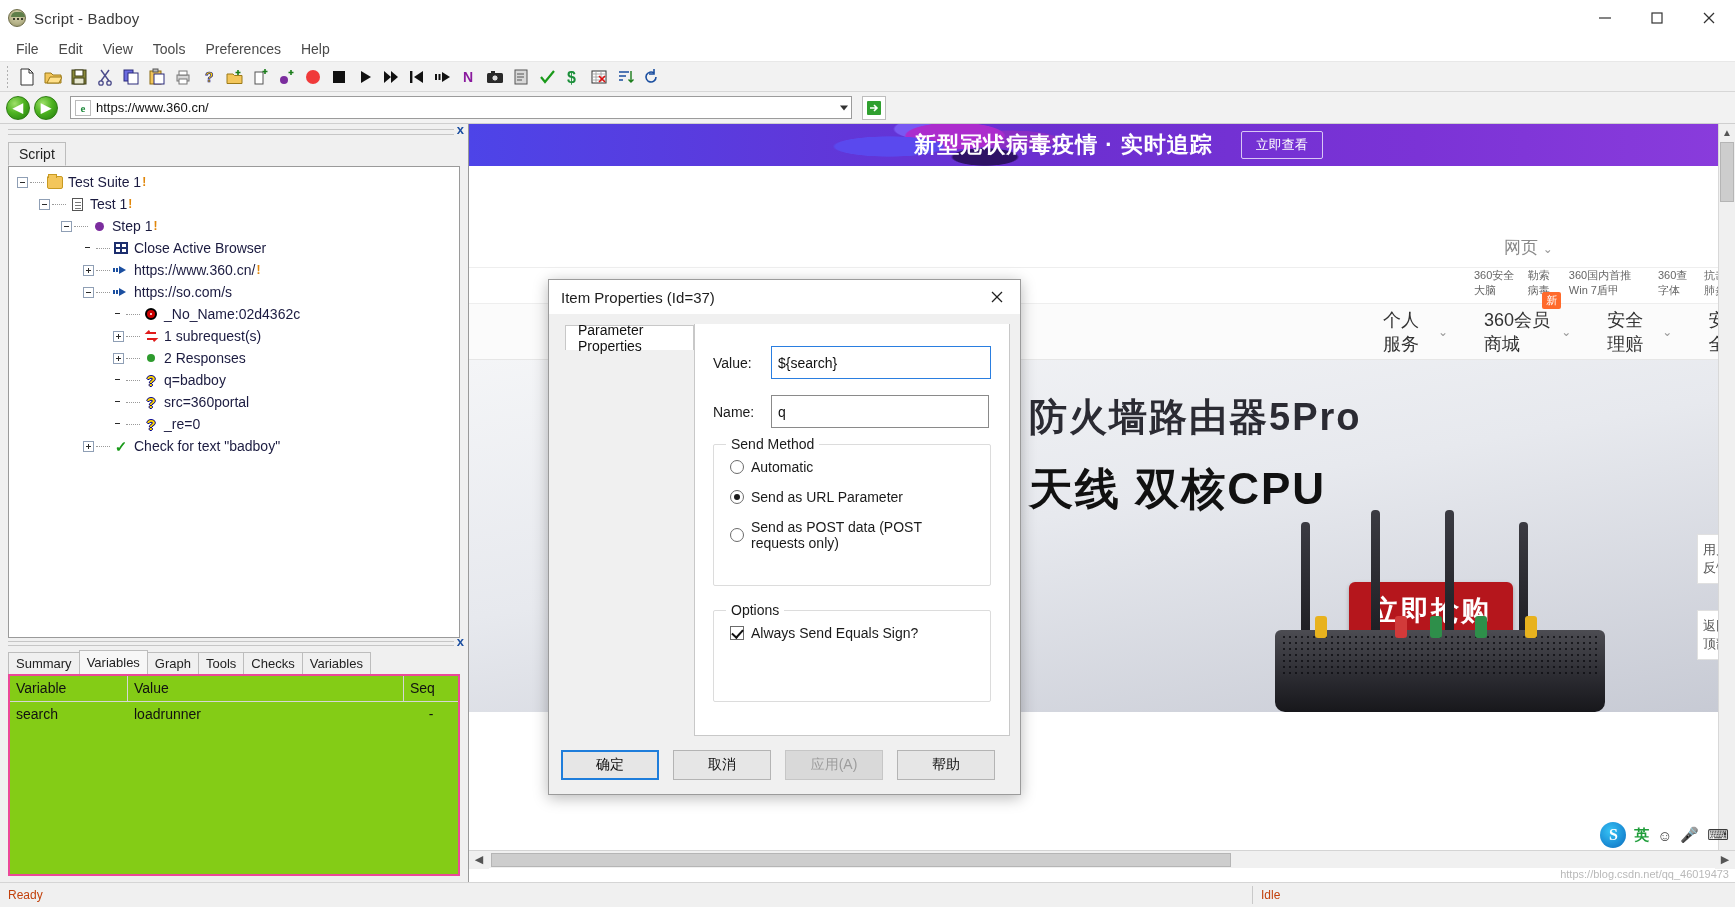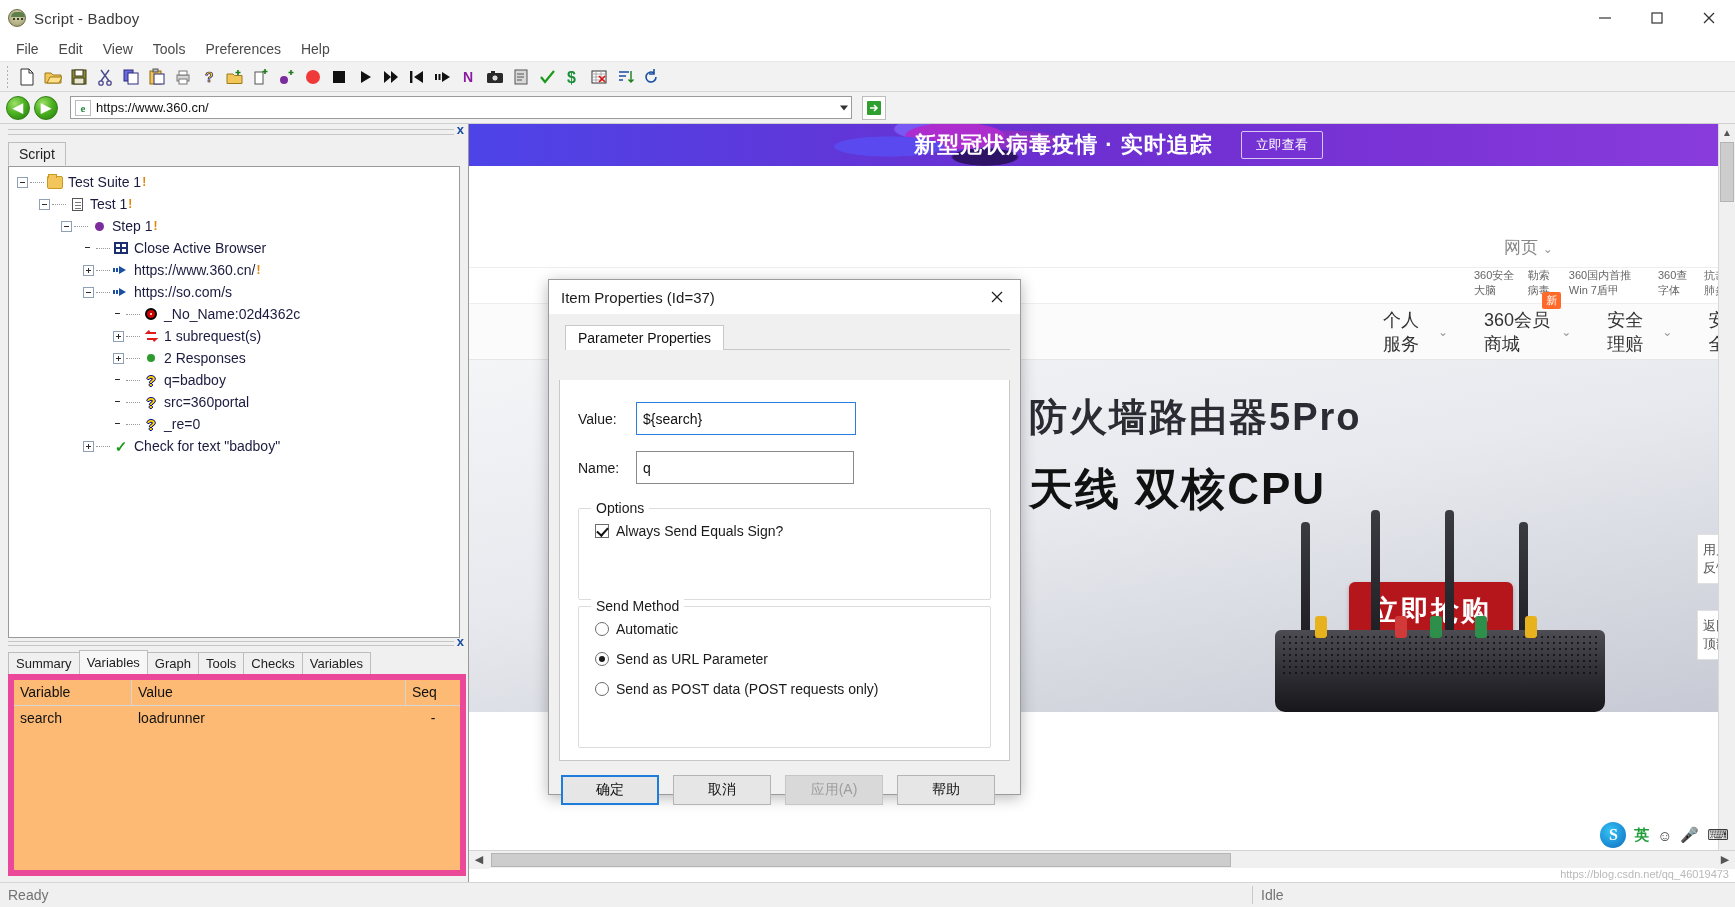--- a/index.html
+++ b/index.html
@@ -241,22 +241,22 @@
   }
   .btabs { height: 24px; display: flex; align-items: flex-end; padding-left: 8px; }
   .btab {
     height: 22px; padding: 0 7px;
     border: 1px solid #bdbdbd; border-bottom: none;
     background: #f0f0f0; font-size: 13px; color: #222;
     display: flex; align-items: center; margin-right: -1px;
   }
   .btab.active { background: #f7f7f7; height: 24px; }
   .grid-wrap {
-    flex: 1 1 auto; margin: 0 2px 6px 8px;
-    background: #fdba74; border: 6px solid #ec4899;
+    flex: 1 1 auto; margin: 0 8px 6px 8px;
+    background: #84cc16; border: 2px solid #ec4899;
     display: flex; flex-direction: column;
   }
   .grid-head { display: flex; height: 26px; border-bottom: 1px solid #d6d6d6; }
   .gh {
     font-size: 14px; color: #111; padding: 4px 6px;
     border-right: 1px solid #d6d6d6;
   }
   .gh.c1 { width: 118px; }
   .gh.c2 { flex: 1 1 auto; }
   .gh.c3 { width: 54px; border-right: none; }
@@ -407,21 +407,21 @@
   .watermark {
     position: absolute; right: 6px; bottom: 2px;
     font-size: 11px; color: #b9b9b9;
   }
 
   
   .statusbar {
     height: 34px; flex: 0 0 24px;
     background: #f0f0f0; border-top: 1px solid #d5d5d5;
     display: flex; align-items: center;
-    font-size: 14px; color: #737373;
+    font-size: 12px; color: #c2410c;
   }
   .sb-cell { padding: 0 8px; height: 24px; display: flex; align-items: center; }
   .sb-sep { width: 1px; height: 18px; background: #c9c9c9; }
 
   
   .dlg {
     position: absolute;
     left: 548px; top: 155px;
     width: 473px; height: 516px;
     background: #f0f0f0;
@@ -433,21 +433,21 @@
     height: 34px; background: #ffffff;
     display: flex; align-items: center;
     padding-left: 12px;
     font-size: 15px; color: #1d1d1d;
   }
   .dlg-close {
     margin-left: auto; width: 46px; height: 34px;
     display: flex; align-items: center; justify-content: center;
     color: #222; font-size: 16px;
   }
-  .dlg-body { flex: 1 1 auto; padding: 10px 10px 0 10px; display: flex; flex-direction: column; gap: 30px;}
+  .dlg-body { flex: 1 1 auto; padding: 10px 10px 0 10px; display: flex; flex-direction: row;}
   .dlg-tabs { display: flex; align-items: flex-end; padding-left: 6px; height: 26px;}
   .dlg-tab {
     height: 25px; padding: 0 12px; font-size: 14px; color: #111;
     background: #fff; border: 1px solid #c8c8c8; border-bottom: none;
     display: flex; align-items: center;
   }
   .dlg-tab-rest { flex: 1 1 auto; border-bottom: 1px solid #c8c8c8; height: 25px; background:#f0f0f0;}
   .dlg-page {
     flex: 1 1 auto; background: #fff;
     border: 1px solid #c8c8c8; border-top: none;
@@ -1030,44 +1030,44 @@
           <div class="frow">
             <div class="flabel">Value:</div>
             <div class="finput value">${search}</div>
           </div>
 
           <div class="frow">
             <div class="flabel">Name:</div>
             <div class="finput name">q</div>
           </div>
 
+          <div class="group" style="height:142px">
+            <div class="glabel">Send Method</div>
+            <div class="radio-row">
+              <span class="radio"></span>
+              <span>Automatic</span>
+            </div>
+            <div class="radio-row">
+              <span class="radio on"></span>
+              <span>Send as URL Parameter</span>
+            </div>
+            <div class="radio-row">
+              <span class="radio"></span>
+              <span>Send as POST data (POST requests only)</span>
+            </div>
+          </div>
+
           <div class="group" style="margin-top:24px; height:92px">
             <div class="glabel">Options</div>
             <div class="cb-row">
               <span class="cbox on"></span>
               <span>Always Send Equals Sign?</span>
             </div>
           </div>
 
-          <div class="group" style="height:142px">
-            <div class="glabel">Send Method</div>
-            <div class="radio-row">
-              <span class="radio"></span>
-              <span>Automatic</span>
-            </div>
-            <div class="radio-row">
-              <span class="radio on"></span>
-              <span>Send as URL Parameter</span>
-            </div>
-            <div class="radio-row">
-              <span class="radio"></span>
-              <span>Send as POST data (POST requests only)</span>
-            </div>
-          </div>
-
         </div>
       </div>
 
       <div class="dlg-footer">
         <div class="dbtn primary">确定</div>
         <div class="dbtn">取消</div>
         <div class="dbtn disabled">应用(A)</div>
         <div class="dbtn">帮助</div>
       </div>
     </div>

